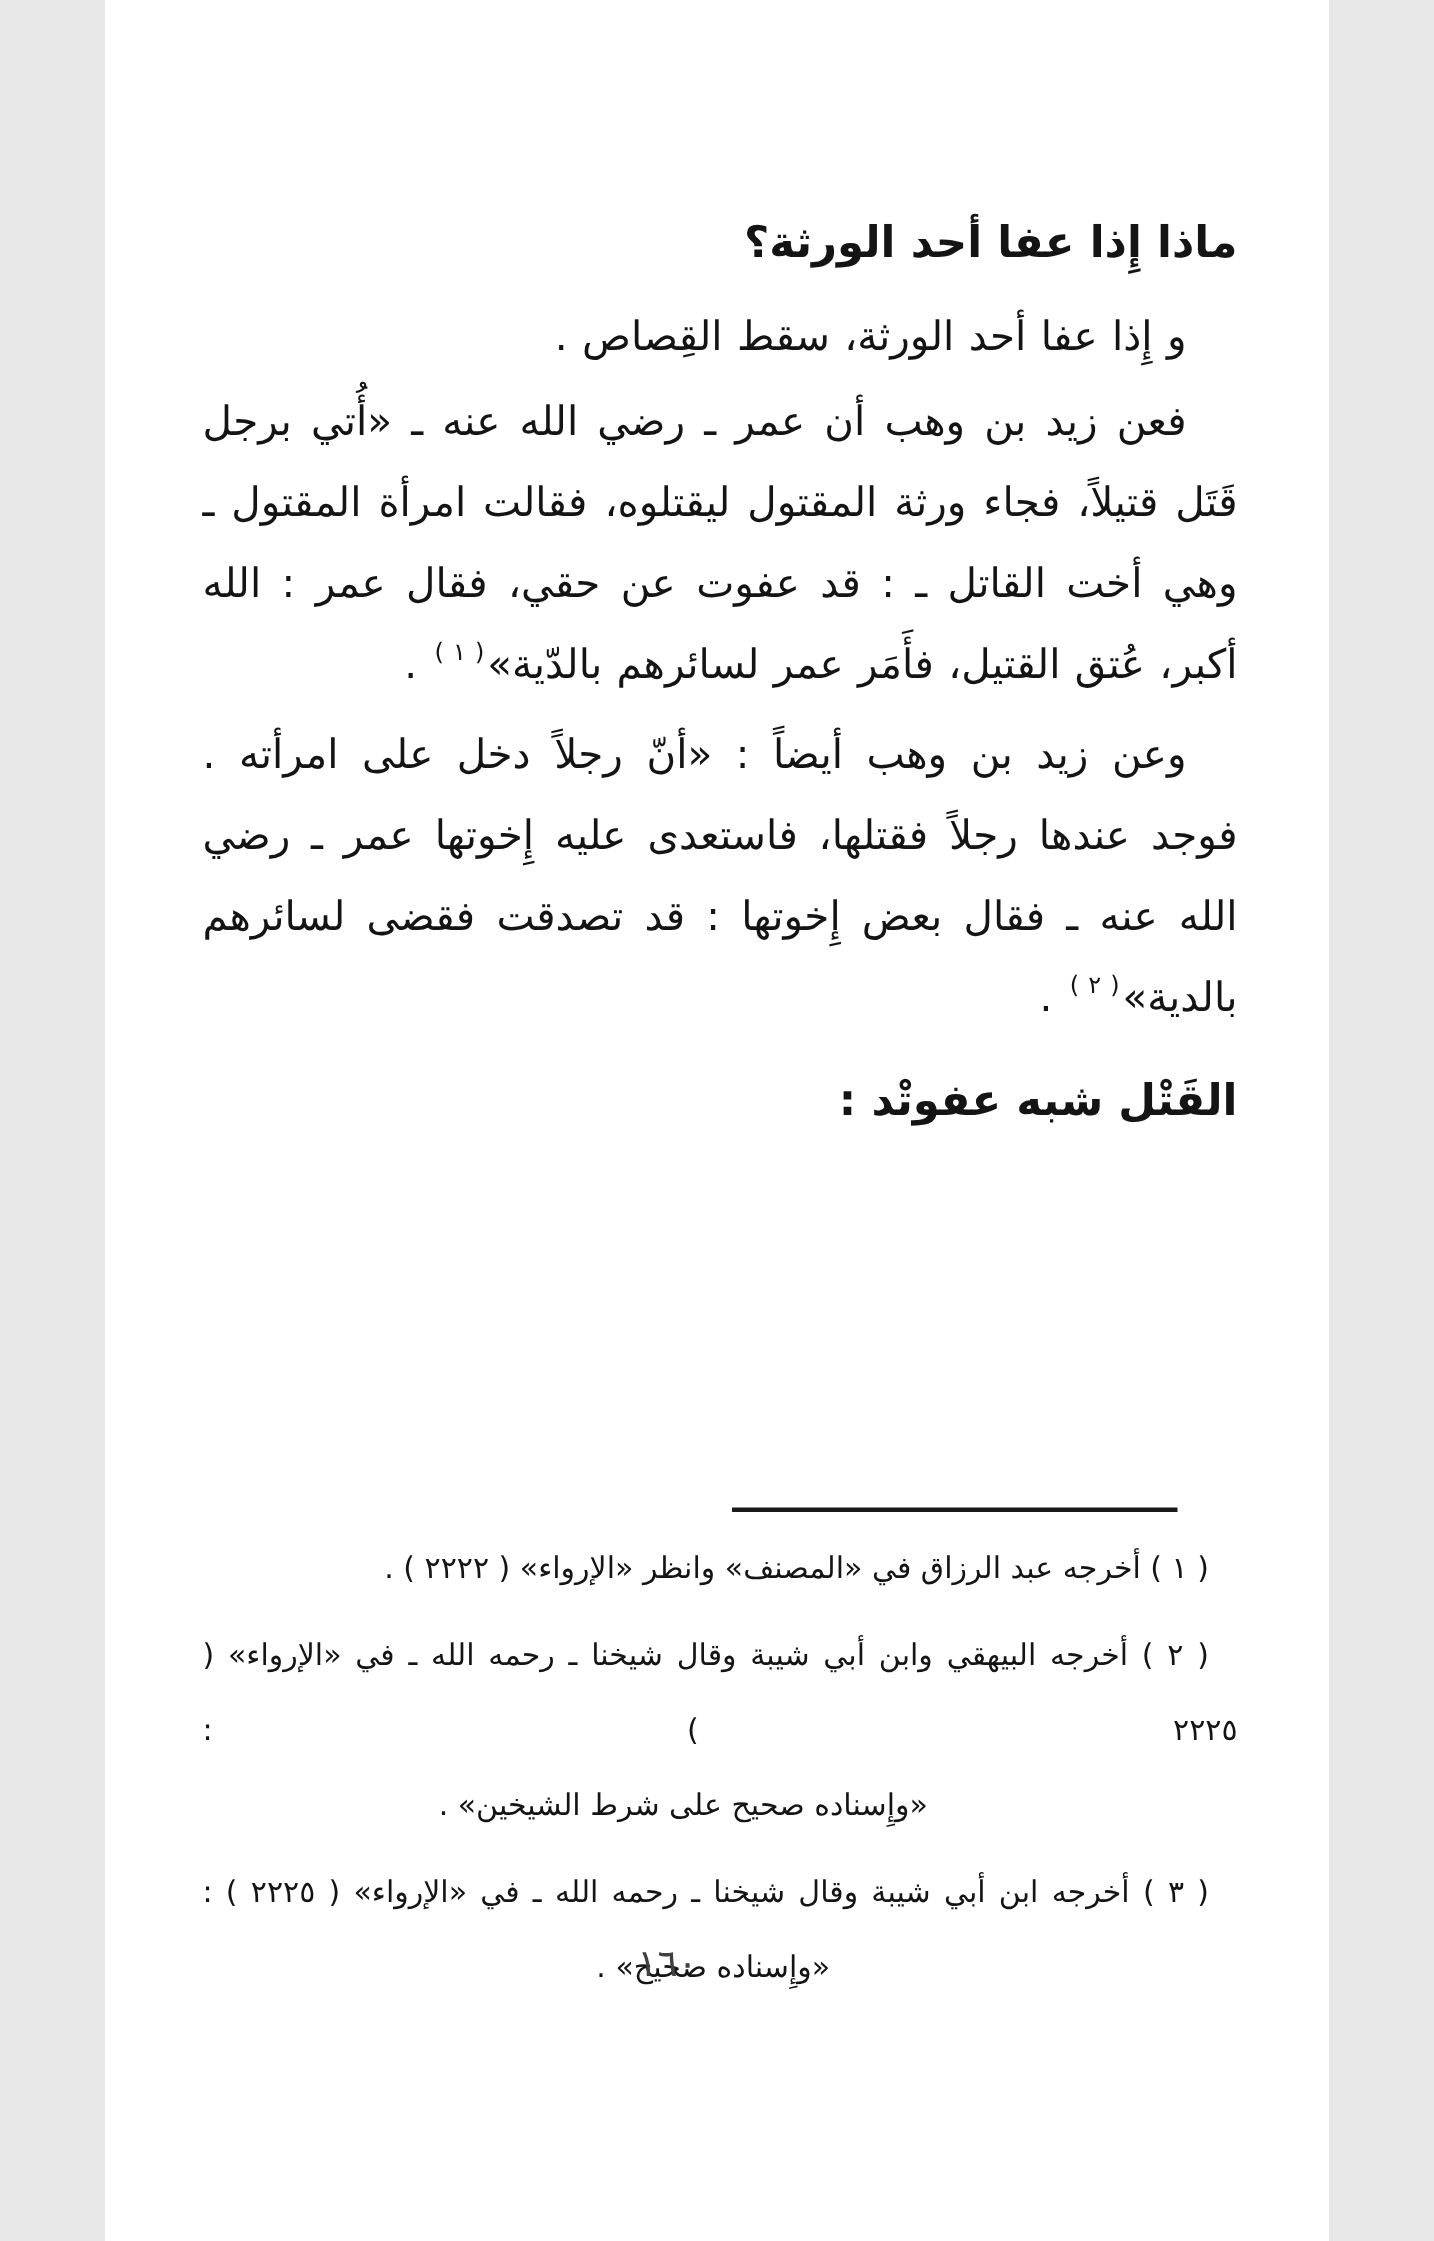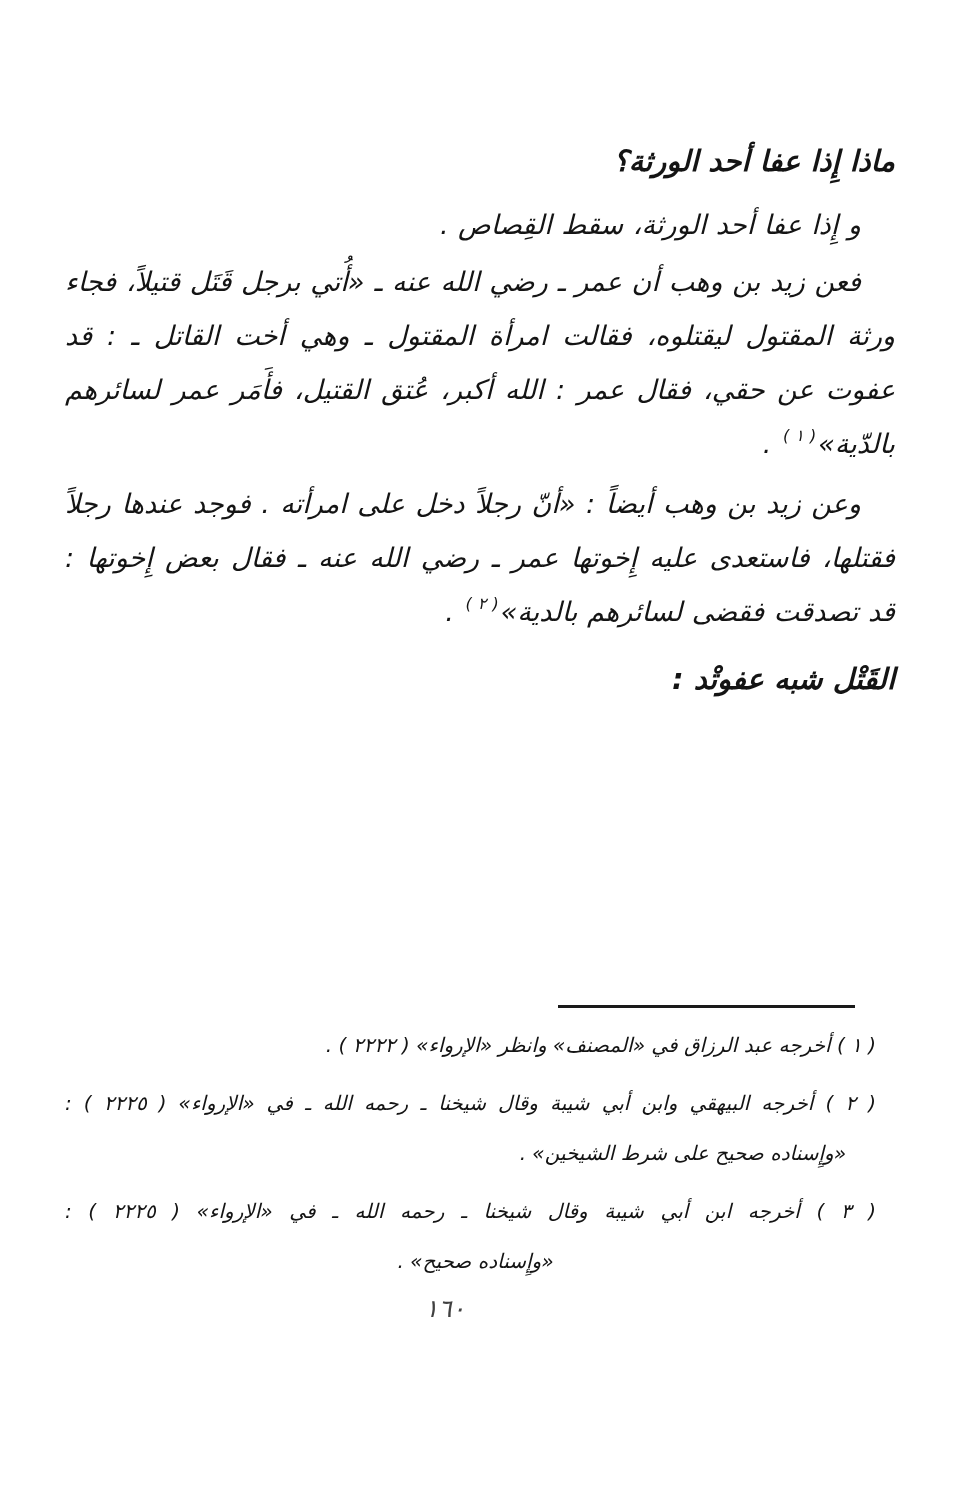--- a/index.html
+++ b/index.html
@@ -1,25 +1,24 @@
 <!DOCTYPE html>
 <html lang="ar" dir="rtl"><head>
 <meta charset="utf-8">
 <style>
   html,body{margin:0;padding:0;background:#e8e8e8;}
   .page{
     position:relative;
-    width:956px;height:1494px;
+    width:816px;height:1494px;
     margin:0 auto;
     background:#ffffff;
     overflow:hidden;
     font-family:"DejaVu Sans", sans-serif;
     color:#141414;
     direction:rtl;
-    font-style:italic;
   }
   .content{
     position:absolute;
     top:0; right:61px; left:65px;
     padding-top:140px;
   }
   .section-title{
     font-size:29px;
     font-weight:bold;
     line-height:42px;
@@ -71,21 +70,21 @@
   .fn-first{
     margin-top:8px;
     text-indent:19px;
     text-align:justify;
     text-align-last:justify;
   }
   .fn-cont{
     text-align:right;
   }
   .fn-cont-2{padding-left:0;padding-right:0;text-align:left;direction:rtl;}
-  .fn-cont-2{text-align:right;padding-right:49px;}
+  .fn-cont-2{text-align:center;padding-right:49px;}
   .fn-cont-3{text-align:center;padding-right:9px;}
   .page-number{
     position:absolute;
     top:1294px;
     left:0; right:66px;
     text-align:center;
     font-size:25px;
     color:#404040;
   }
 </style>

